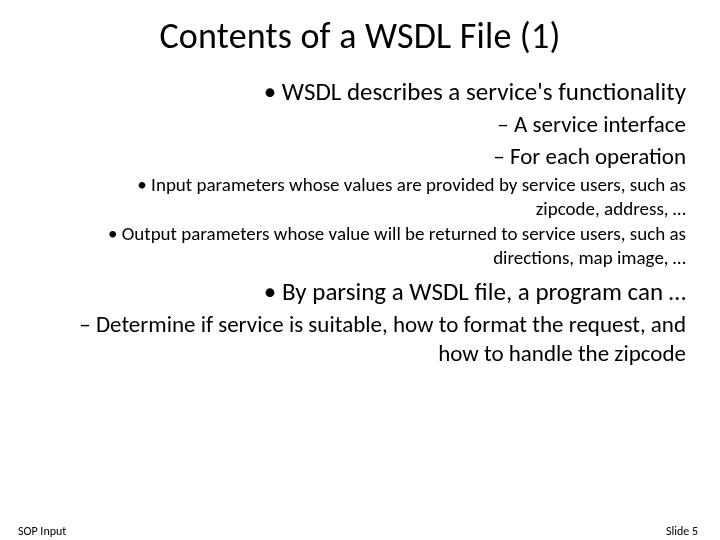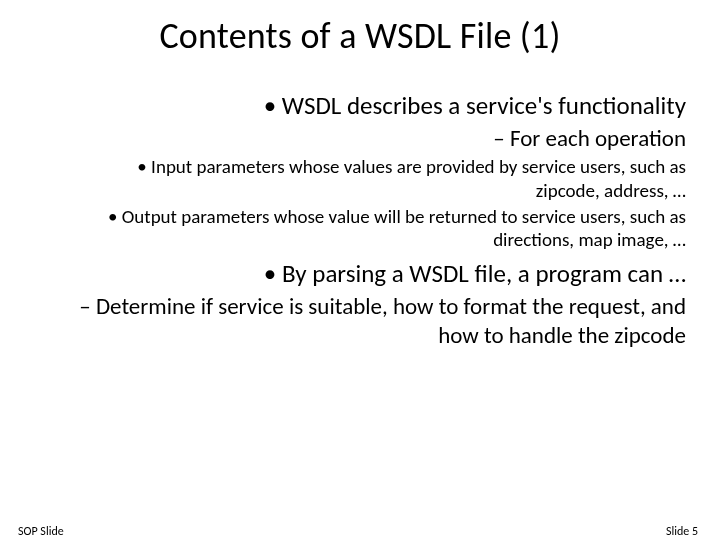--- a/index.html
+++ b/index.html
@@ -17,21 +17,21 @@
     width: 720px;
     height: 540px;
     position: relative;
     box-sizing: border-box;
   }
   .title {
     text-align: center;
     font-size: 36px;
     font-weight: 400;
     margin-top: 14px;
-    margin-bottom: 32px;
+    margin-bottom: 18px;
     letter-spacing: 0.2px;
   }
   .content {
     padding: 0 34px 0 34px;
     text-align: right;
   }
   ul { margin: 0; padding: 0; list-style: none; }
   li { display: block; }
 
   .lvl1 {
@@ -86,24 +86,25 @@
 </head>
 <body>
 
 <div class="slide">
 
   <div class="title">Contents of a WSDL File (1)</div>
 
   <div class="content">
     <ul>
       <li class="lvl1">WSDL describes a service's functionality</li>
+      <li class="lvl2">A service interface</li>
       <li class="lvl2">For each operation</li>
       <li class="lvl3">Input parameters whose values are provided by service users, such as zipcode, address, …</li>
       <li class="lvl3">Output parameters whose value will be returned to service users, such as directions, map image, …</li>
       <li class="lvl1">By parsing a WSDL file, a program can …</li>
       <li class="lvl2">Determine if service is suitable, how to format the request, and how to handle the zipcode</li>
     </ul>
   </div>
 
-  <div class="footer-left">SOP Slide</div>
+  <div class="footer-left">SOP Input</div>
   <div class="footer-right">Slide 5</div>
 
 </div>
 
 </body></html>

